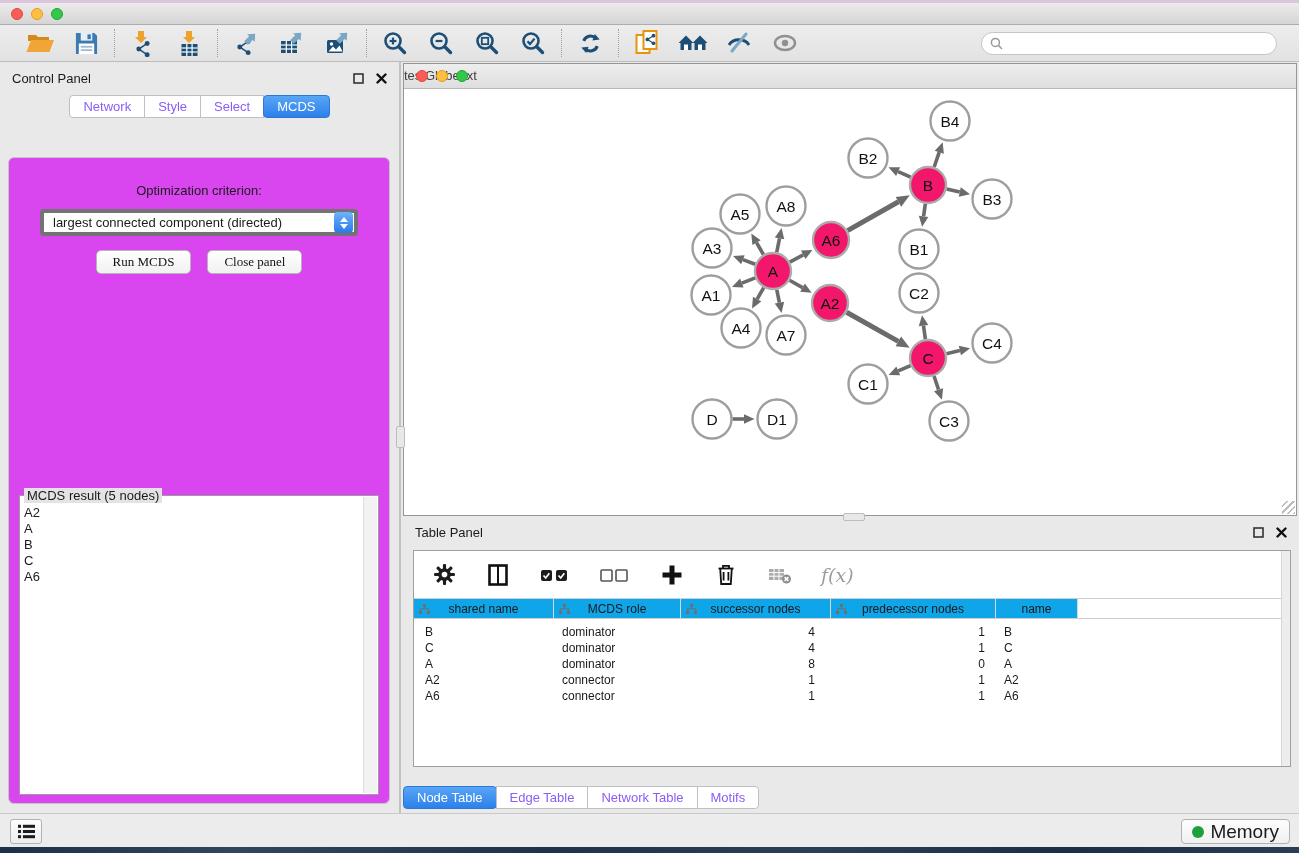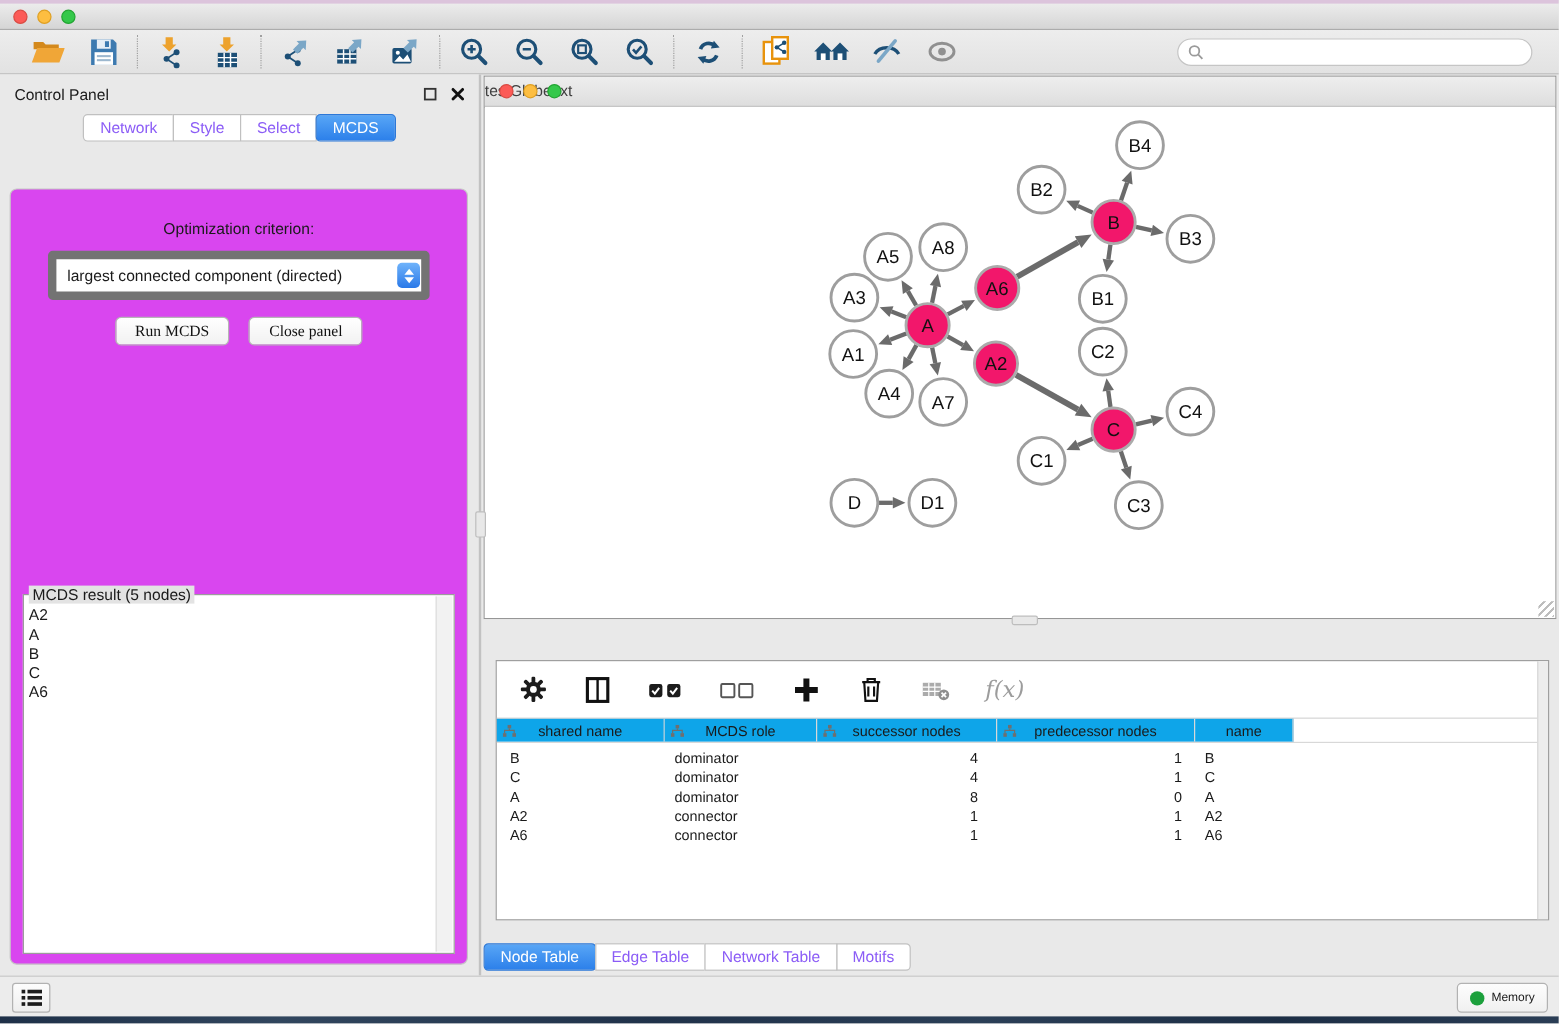--- a/index.html
+++ b/index.html
@@ -35,21 +35,21 @@
   .panel-header-icons { margin-left:auto; display:flex; gap:12px; align-items:center; }
   .tabs-row { display:flex; justify-content:center; position:relative; z-index:2; }
   .seg { background:#fff; border:1px solid #c0c0c0; margin-left:-1px; padding:3px 13px;
     font-size:13px; color:#8b5cf6; cursor:default; }
   .seg:first-child { border-top-left-radius:4px; border-bottom-left-radius:4px; margin-left:0; }
   .seg:last-child { border-top-right-radius:4px; border-bottom-right-radius:4px; }
   .seg.active { background:linear-gradient(#58a6f6,#2c80ea); border-color:#2c78d8; color:#fff; border-radius:4px; }
   .cp-body { position:absolute; top:55px; left:8px; right:9px; bottom:9px;
     background:#d946ef; border:1px solid #c6c6c6; border-radius:6px;margin-top:40px; }
   .opt-label { text-align:center; margin-top:25px; }
-  .combo { margin:11px auto 0; width:318px; height:41px; background:#fff; border:7px solid #737373;
+  .combo { margin:11px auto 0; width:318px; height:27px; background:#fff; border:4px solid #737373;
     border-radius:4px; display:flex; align-items:center; }
   .combo-text { flex:1; padding:0 9px; white-space:nowrap; }
   .combo-stepper { width:19px; height:21px; margin-right:1px; border-radius:4px;
     background:linear-gradient(#6fb3fb,#2a79e8); display:flex; flex-direction:column;
     align-items:center; justify-content:center; gap:2px; }
   .chev-up { width:0; height:0; border-left:4px solid transparent; border-right:4px solid transparent; border-bottom:5px solid #fff; }
   .chev-down { width:0; height:0; border-left:4px solid transparent; border-right:4px solid transparent; border-top:5px solid #fff; }
   .btn-row { display:flex; justify-content:center; gap:16px; margin-top:14px; }
   .mac-btn { font-family:Liberation Serif, serif; font-size:13px; color:#111;
     background:linear-gradient(#ffffff,#f1f1f1); border:1px solid #b6b6b6; border-radius:5px;
@@ -101,21 +101,21 @@
   .tp-tabs { position:absolute; bottom:4px; left:0; right:0; display:flex; justify-content:flex-start; }
 
   
   .statusbar { position:absolute; left:0; right:0; top:813px; height:34px;
     background:#ececec; border-top:1px solid #c9c9c9; }
   .sb-btn { position:absolute; top:5px; width:32px; height:25px; background:linear-gradient(#fdfdfd,#eeeeee);
     border:1px solid #b2b2b2; border-radius:3px; display:flex; align-items:center; justify-content:center; }
   .memory-btn { position:absolute; right:9px; top:5px; height:25px; background:linear-gradient(#fdfdfd,#f0f0f0);
     border:1px solid #b2b2b2; border-radius:4px; display:flex; align-items:center; gap:6px; padding:0 10px; }
   .memory-dot { width:12px; height:12px; border-radius:50%; background:#1ca03c; }
-  .memory-label { font-size:10px;text-align:center; }
+  .memory-label { font-size:19px;text-align:center; }
   .desktop-strip { position:absolute; left:0; right:0; bottom:0; height:6px;
     background:linear-gradient(90deg,#1e3048,#31465e 18%,#20324a 42%,#2b3f57 63%,#1c2e45 82%,#2a3d55); }
 
   svg { display:block; }
 </style>
 </head>
 <body>
 
 <div class="titlebar">
   <div class="lights">
@@ -511,20 +511,35 @@
           <text x="373" y="334.5" text-anchor="middle" font-size="15.5" font-family="Liberation Sans, sans-serif" fill="#111">D1</text>
         </g>
       </svg>
     <div class="resize-grip"></div>
   </div>
 </div>
 <div class="v-grip"></div>
 <div class="h-grip"></div>
 
 <div class="table-panel">
+  <div class="tp-header">
+    <span>Table Panel</span>
+    <span class="panel-header-icons">
+      <span>
+          <svg width="11" height="11" viewBox="0 0 11 11">
+            <rect x="1" y="1" width="9" height="9" fill="none" stroke="#333" stroke-width="1.6"></rect>
+          </svg>
+        </span>
+      <span>
+          <svg width="11" height="11" viewBox="0 0 11 11">
+            <path d="M1.5 1.5l8 8M9.5 1.5l-8 8" stroke="#111" stroke-width="2.4" stroke-linecap="round"></path>
+          </svg>
+        </span>
+    </span>
+  </div>
   <div class="tp-container">
     <div class="tp-toolbar">
       <span class="ti">
         <svg width="23" height="23" viewBox="0 0 22 22">
             <g fill="#1c1c1c">
               <rect x="9.5" y="1" width="3" height="20" rx="1"></rect>
               <rect x="9.5" y="1" width="3" height="20" rx="1" transform="rotate(45 11 11)"></rect>
               <rect x="9.5" y="1" width="3" height="20" rx="1" transform="rotate(90 11 11)"></rect>
               <rect x="9.5" y="1" width="3" height="20" rx="1" transform="rotate(135 11 11)"></rect>
               <circle cx="11" cy="11" r="6"></circle>

